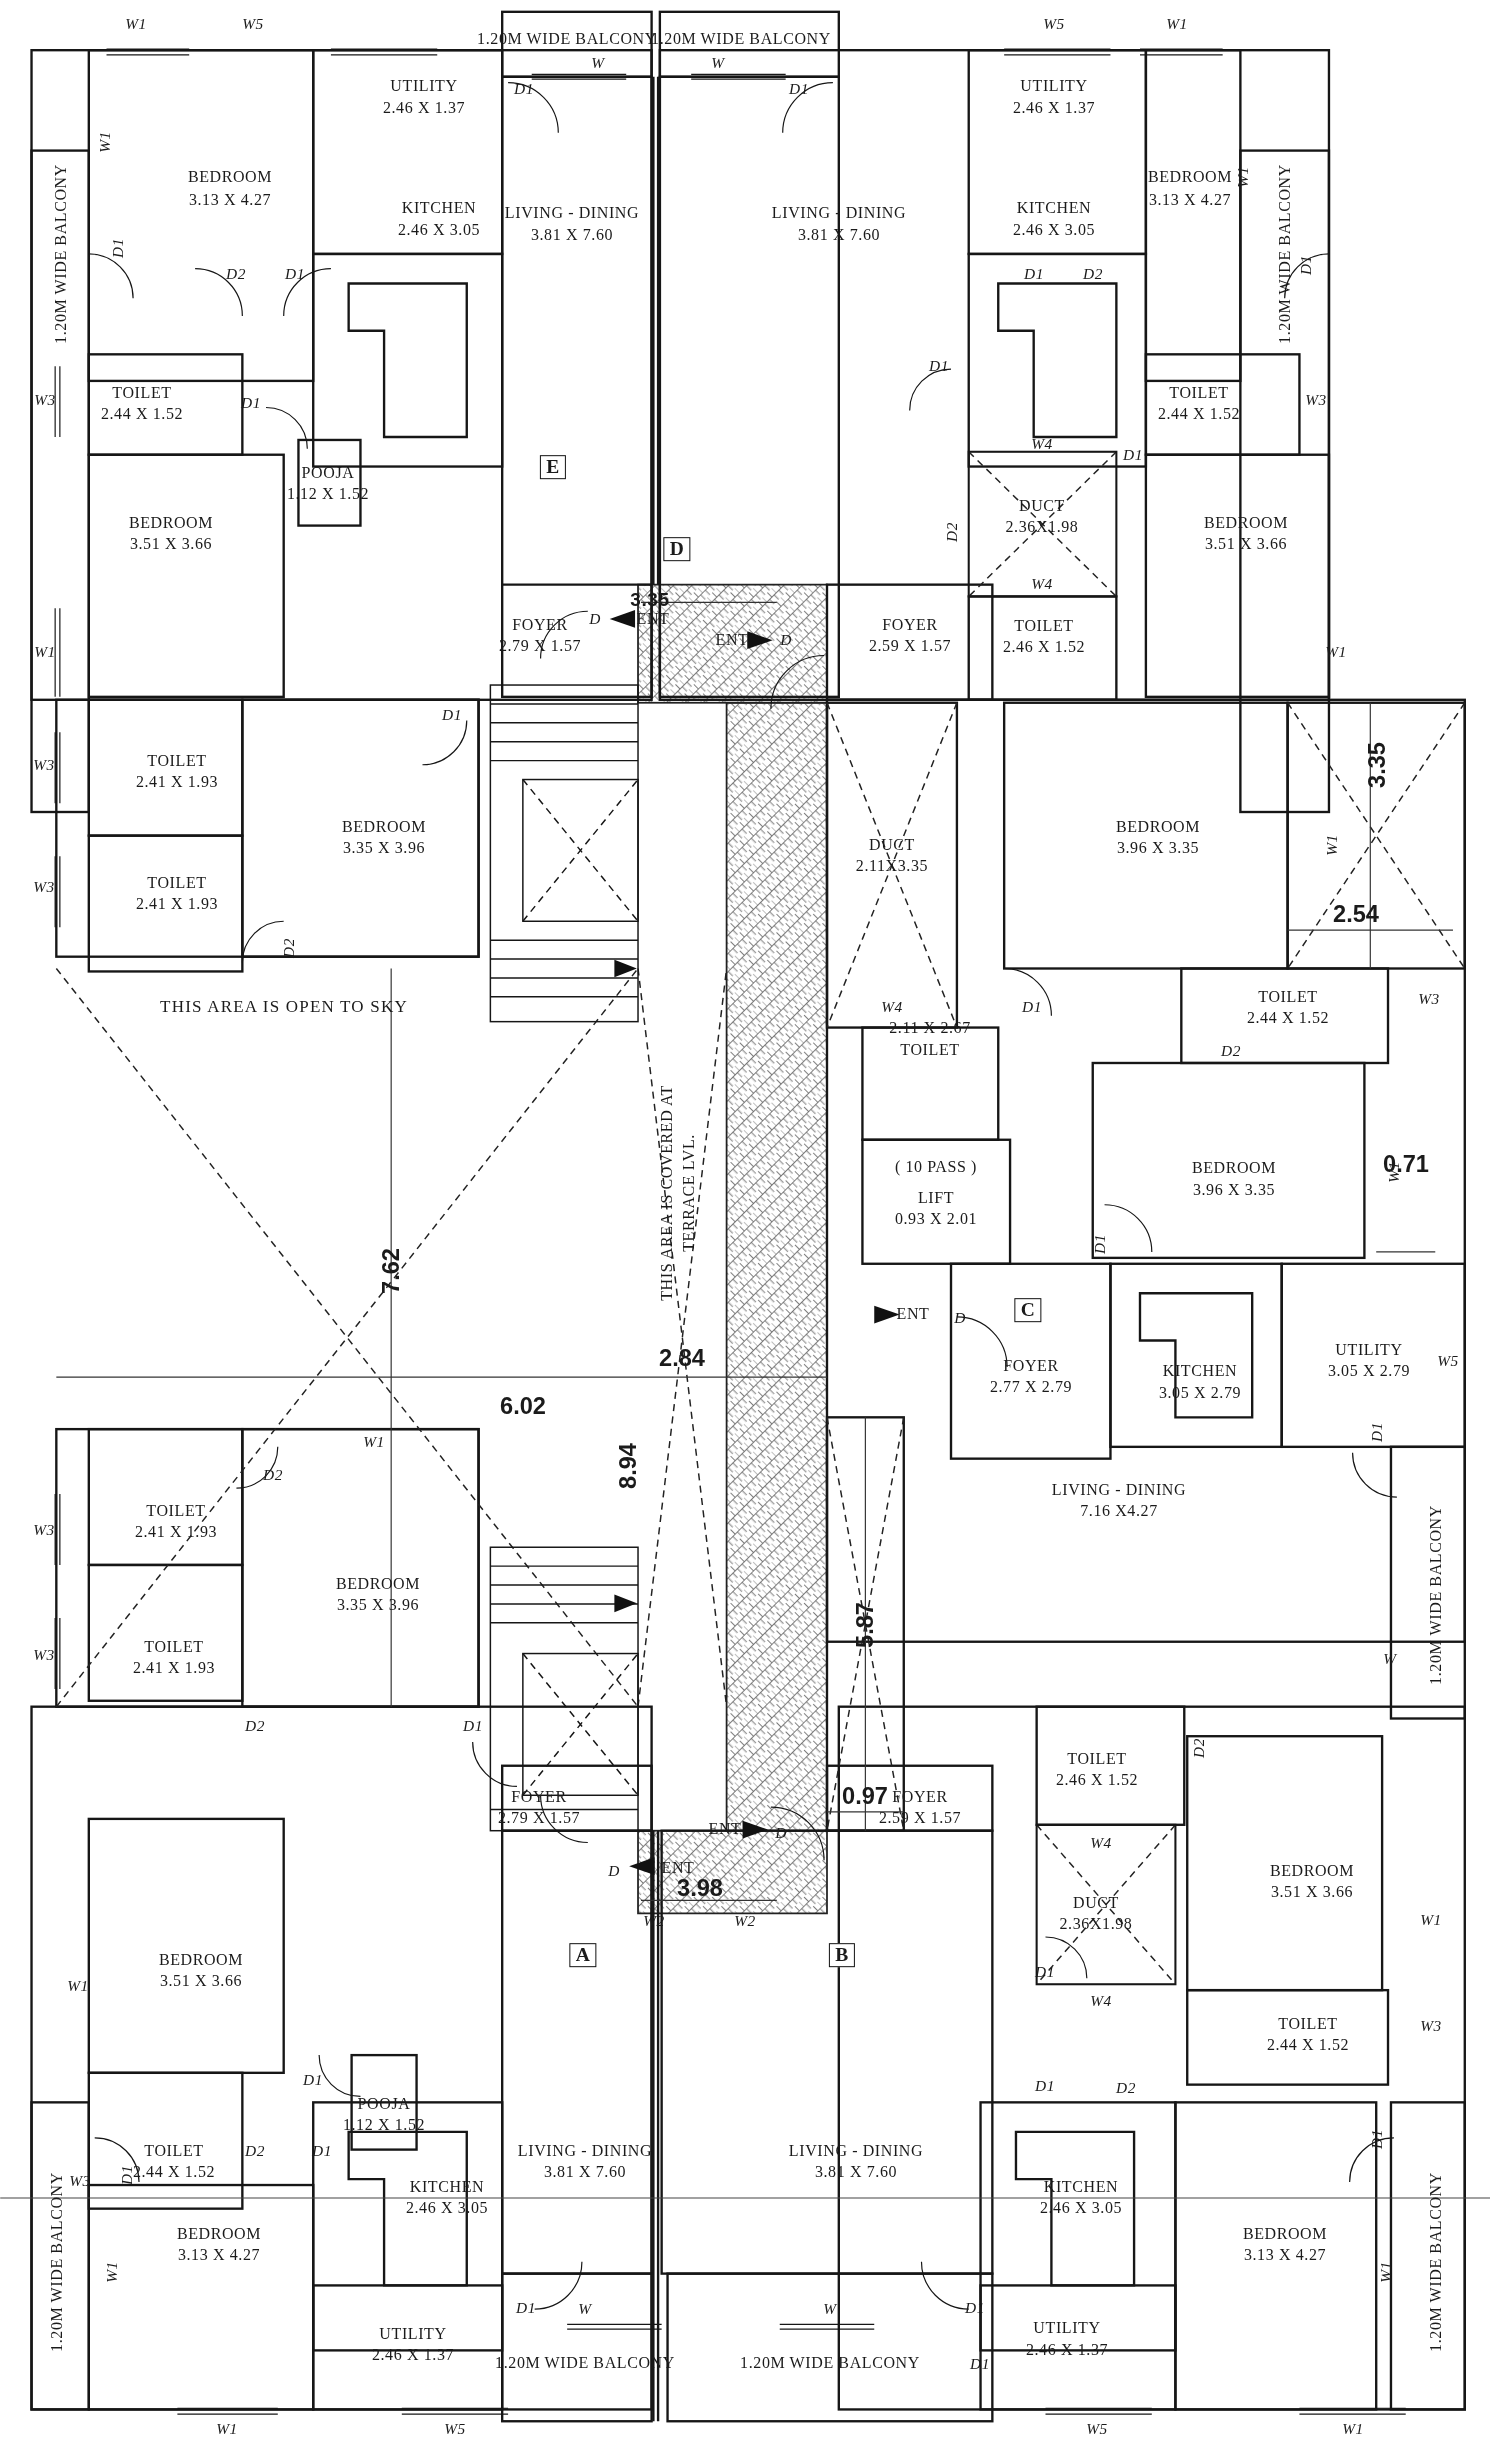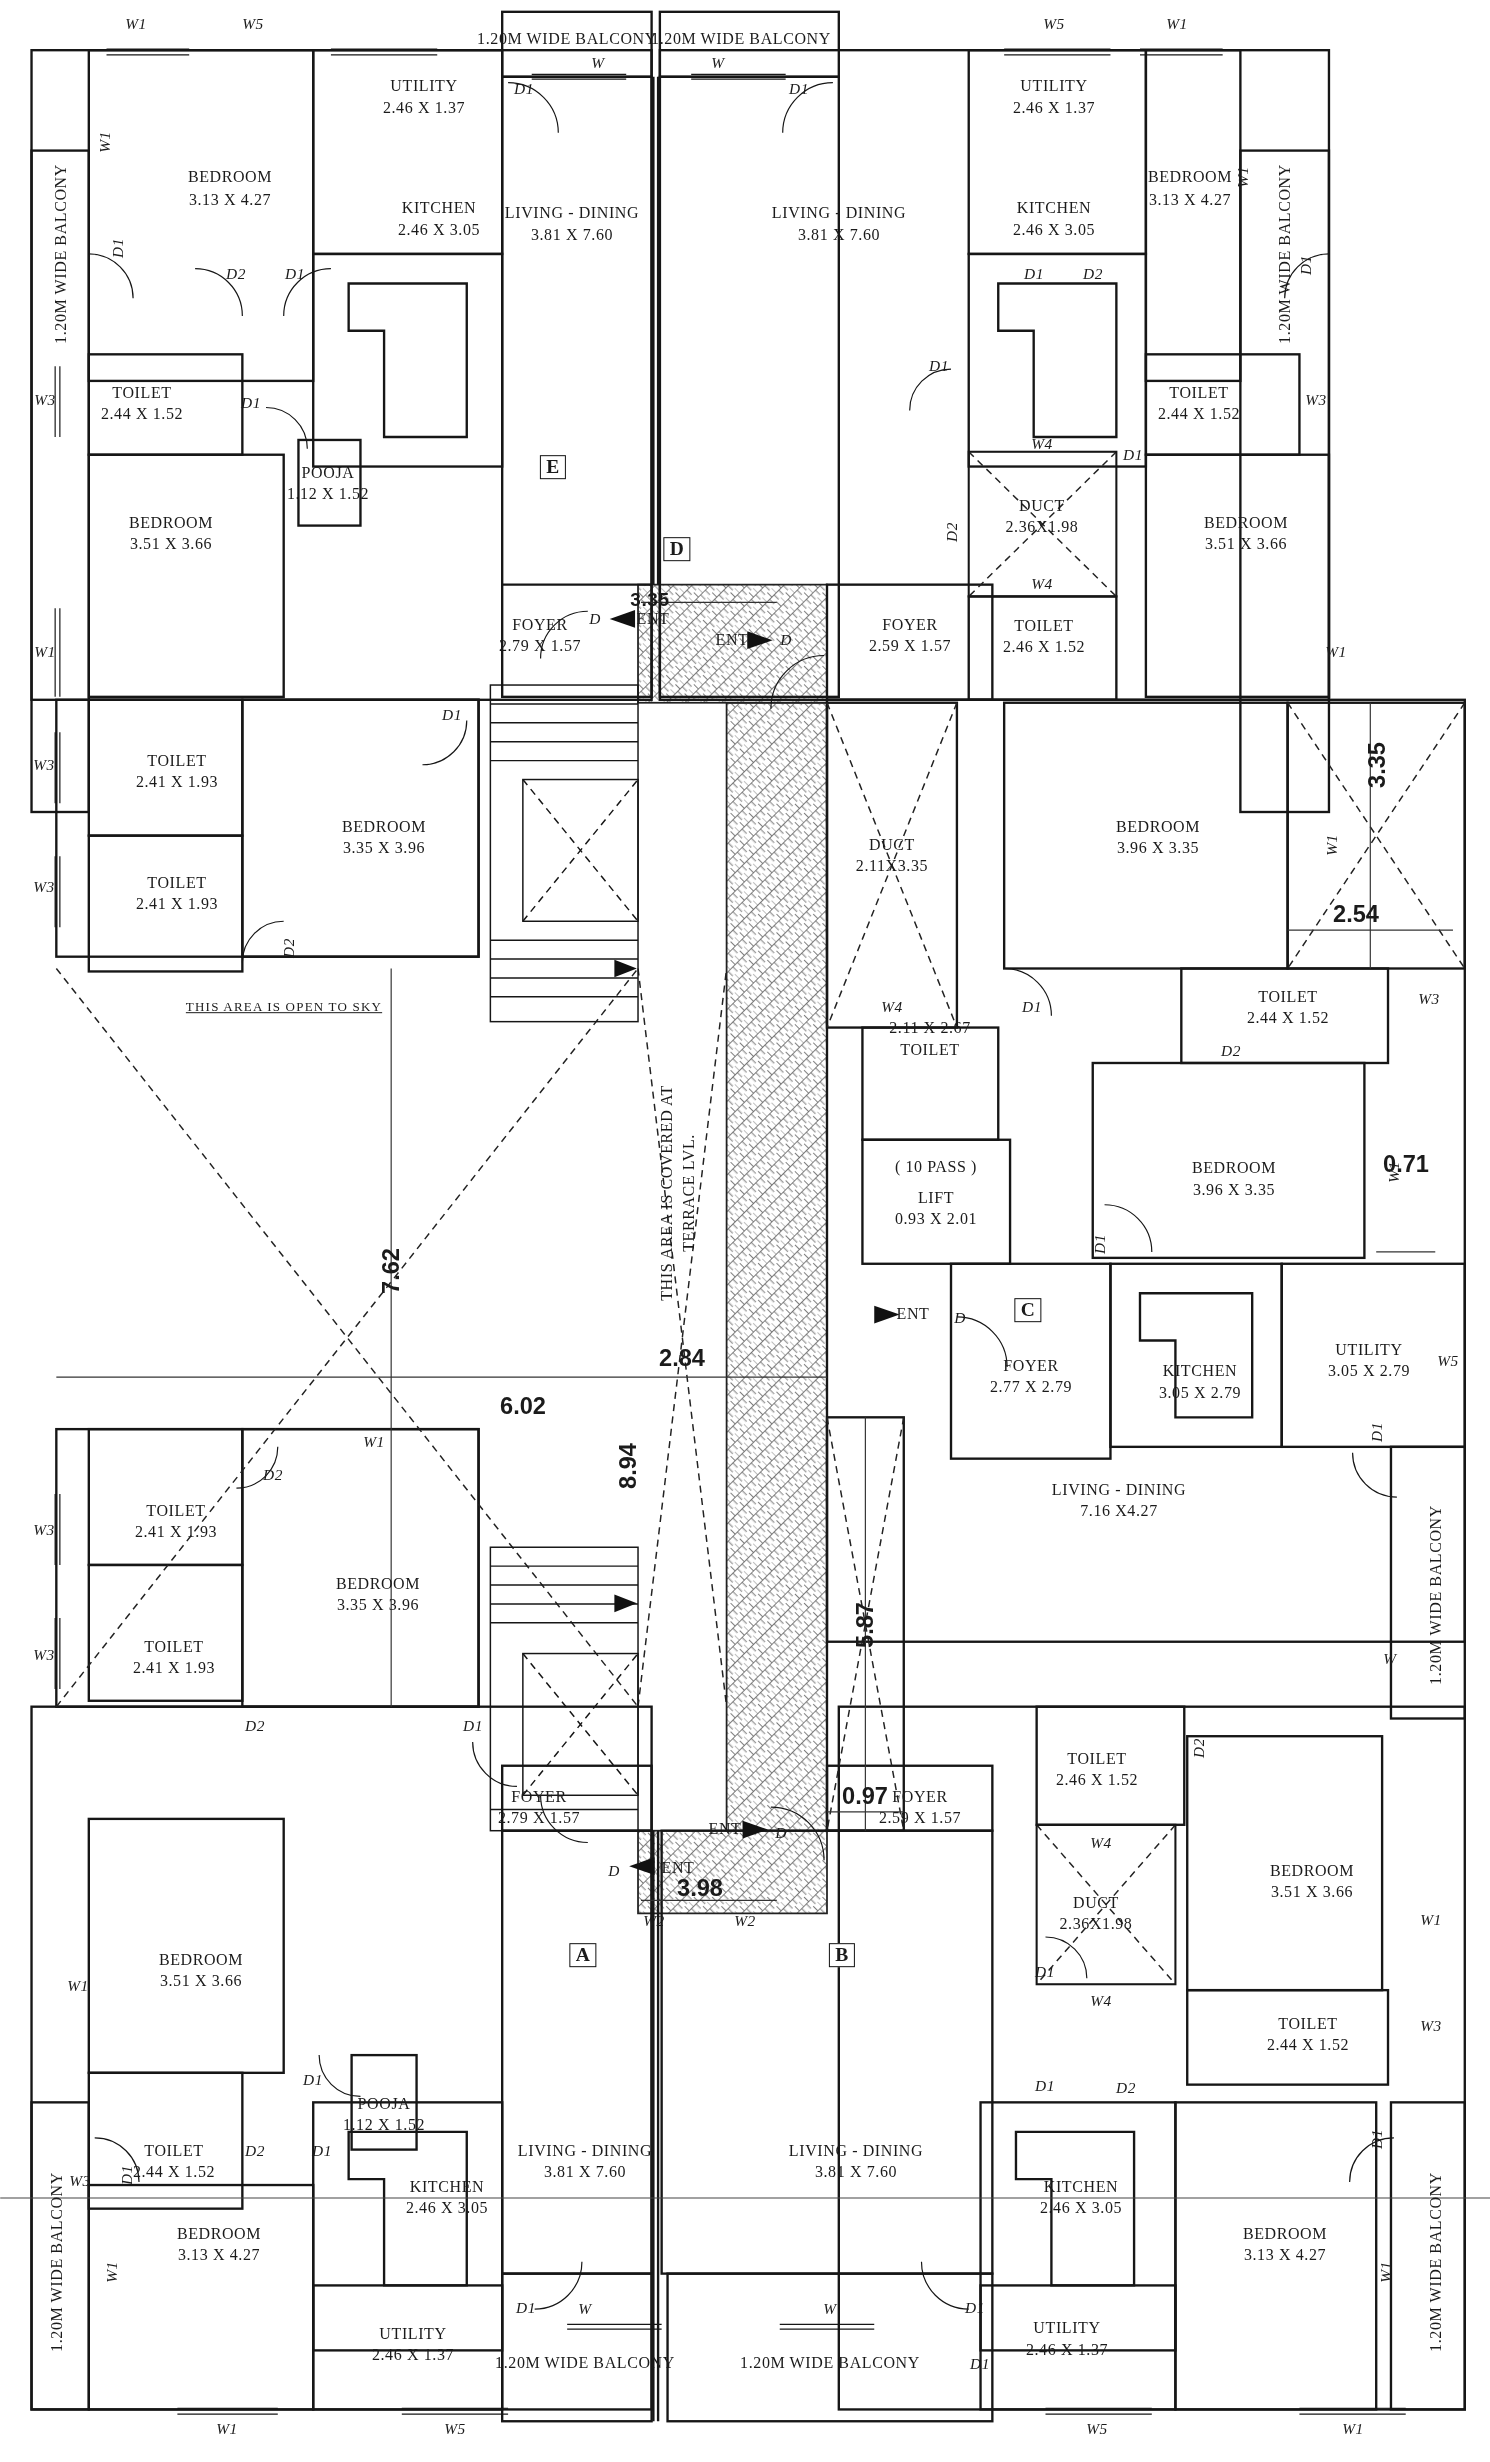--- a/index.html
+++ b/index.html
@@ -5,21 +5,21 @@
   html,body{margin:0;padding:0;background:#fff;}
   #plan{position:relative;width:1491px;height:2462px;background:#fff;overflow:hidden;
         font-family:"Liberation Serif","DejaVu Serif",serif;color:#1b1b1b;}
   svg{position:absolute;left:0;top:0;}
   .lb{position:absolute;transform:translate(-50%,-50%);white-space:nowrap;font-size:16px;
       letter-spacing:0.6px;text-align:center;line-height:1.05;}
   .it{font-style:italic;font-size:15.4px;}
   .rot{transform:translate(-50%,-50%) rotate(-90deg);}
   .dim{font-family:"Liberation Sans","DejaVu Sans",sans-serif;font-weight:bold;font-size:23.6px;letter-spacing:0;}
   .dim32{font-family:"Liberation Sans","DejaVu Sans",sans-serif;font-weight:bold;font-size:19px;}
-  .note{font-size:13px;letter-spacing:1.2px;text-decoration:underline;}
+  .note{font-size:17px;letter-spacing:1.2px;}
   .unit{font-size:19.5px;font-weight:bold;border:1.8px solid #111;padding:0.6px 5.3px;background:#fff;}
   .wm{position:absolute;left:745px;top:921px;transform:translate(-50%,-50%);
       font-family:"Liberation Sans","DejaVu Sans",sans-serif;font-size:139px;font-weight:bold;
       letter-spacing:16.5px;color:rgba(90,90,90,0.16);}
 </style>
 </head>
 <body>
 
 <div id="plan">
 

